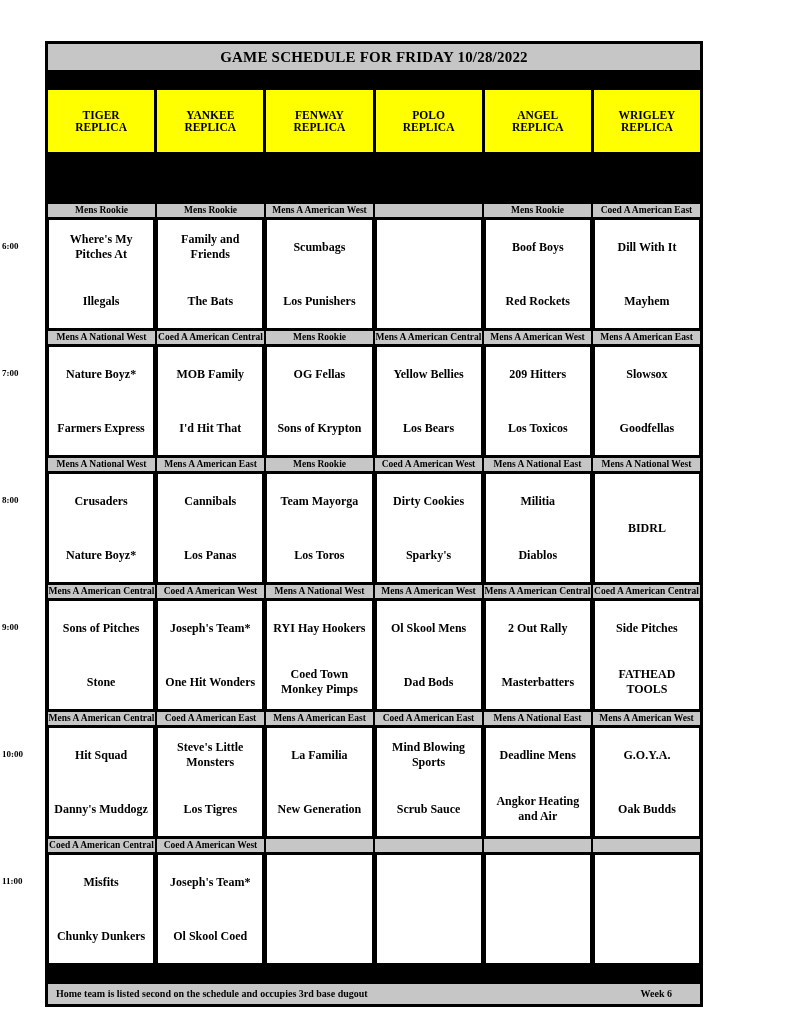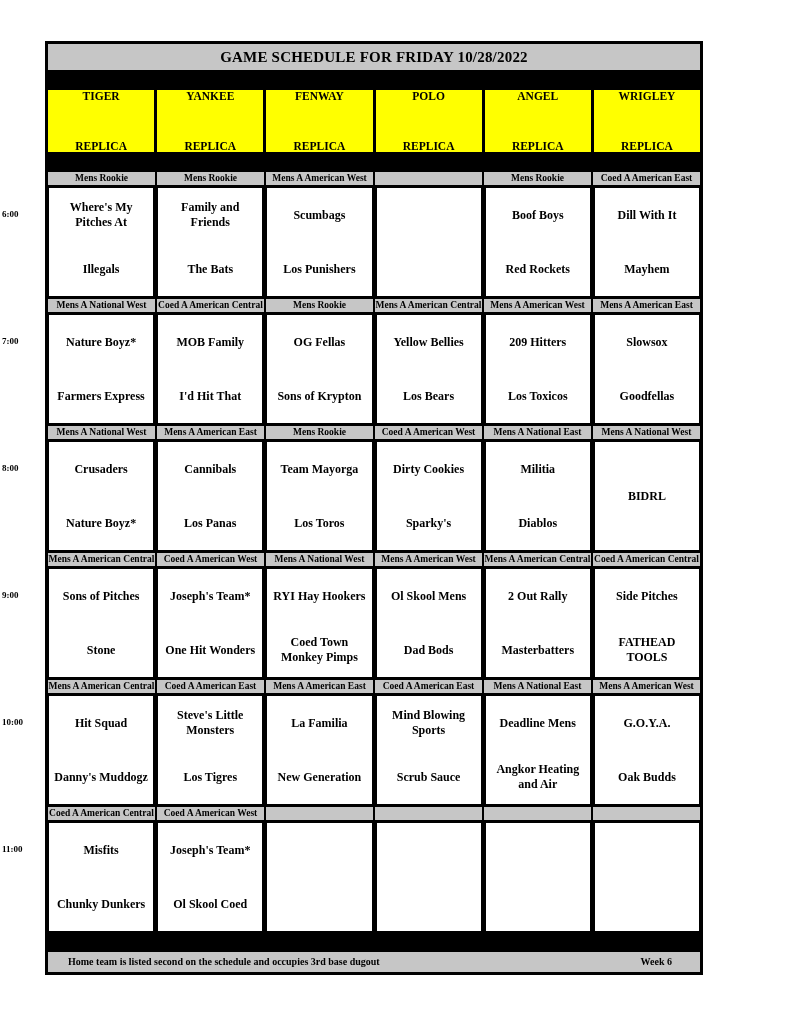--- a/index.html
+++ b/index.html
@@ -34,26 +34,26 @@
     letter-spacing: 0.2px;
   }
   .field-row { display: flex; gap: 3px; }
   .field-cell {
     flex: 1;
     min-width: 0;
     height: 62px;
     background: #ffff00;
     display: flex;
     flex-direction: column;
-    justify-content: space-between;
+    justify-content: center;
     text-align: center;
     font-weight: bold;
     font-size: 11.5px;
   }
-  #schedule-rows { display: flex; flex-direction: column; gap: 2px; }
+  #schedule-rows { display: flex; flex-direction: column; gap: 2px; margin-top: 32px; }
   .div-row { display: flex; gap: 2px; }
   .div-cell {
     flex: 1;
     min-width: 0;
     height: 13px;
     line-height: 13px;
     background: #c6c6c6;
     font-weight: bold;
     font-size: 9.5px;
     text-align: center;
@@ -92,21 +92,21 @@
     font-size: 9px;
     color: #000000;
   }
   .footer-bar {
     position: relative;
     background: #c6c6c6;
     height: 20px;
     line-height: 20px;
     font-weight: bold;
     font-size: 10px;
-    padding-left: 20px;
+    padding-left: 8px;
     box-sizing: border-box;
   }
   .week-label { position: absolute; right: 28px; top: 0; }
 </style>
 </head>
 <body>
 
 <div class="page">
   <div class="sheet">
     <div class="title-bar">GAME SCHEDULE FOR FRIDAY 10/28/2022</div>

